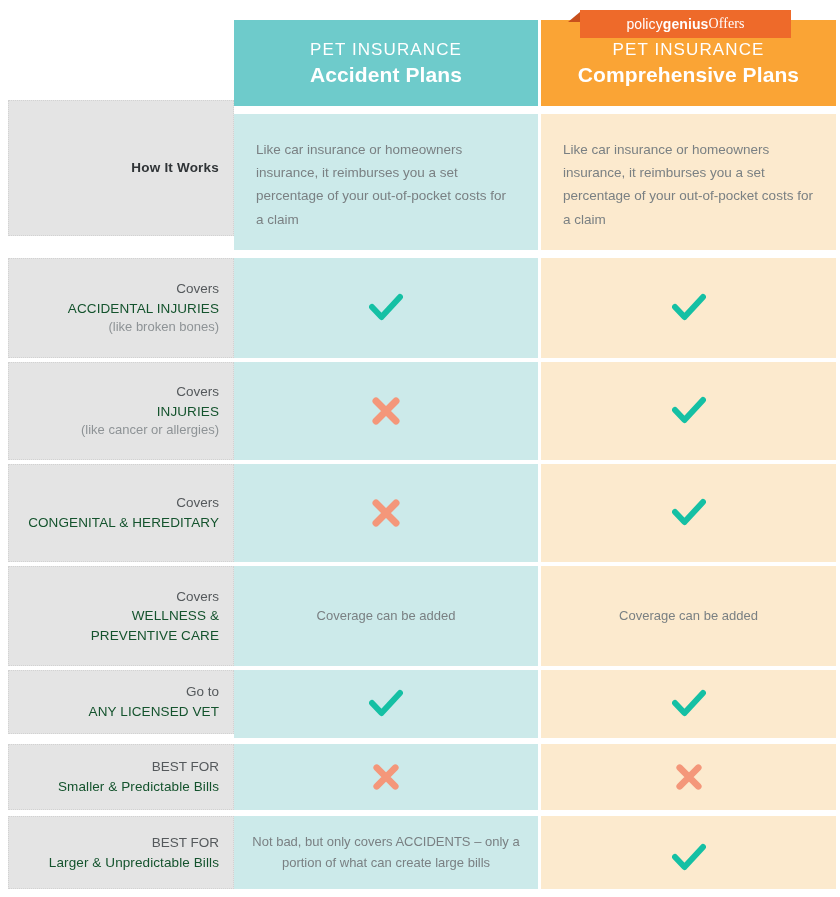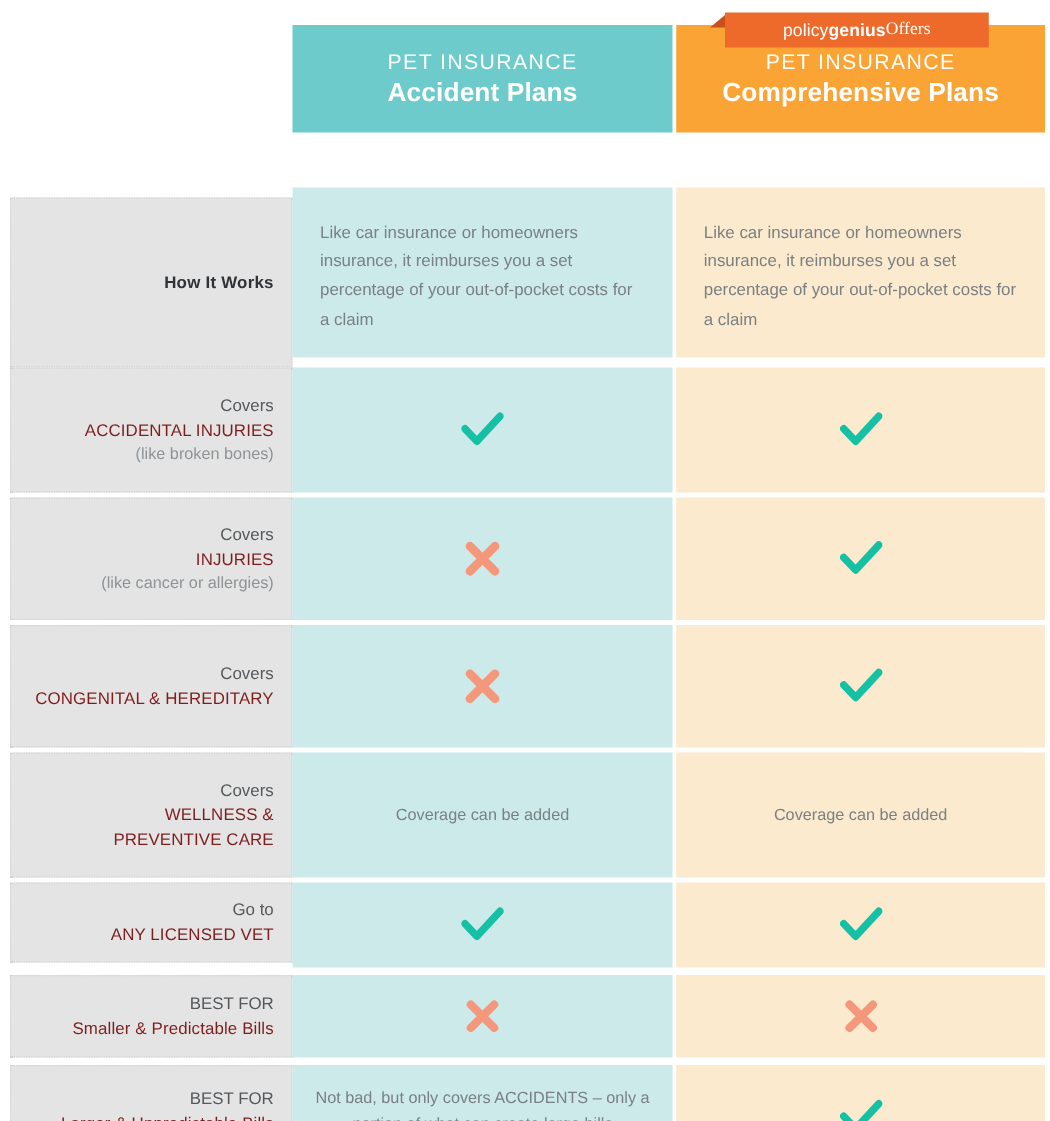--- a/index.html
+++ b/index.html
@@ -85,21 +85,20 @@
   }
 
   
   .cell {
     position: absolute;
     box-sizing: border-box;
     display: flex;
     align-items: center;
     justify-content: center;
     text-align: center;
-    margin-top: 36px;
   }
   .cell-label {
     background: #e4e4e4;
     border: 1px dotted #d2d2d2;
     justify-content: flex-end;
     align-items: center;
     text-align: right;
     padding-right: 14px;
   }
   .cell-teal  { background: #cceaea; }
@@ -111,21 +110,21 @@
     align-items: flex-end;
     line-height: 1.45;
   }
   .lbl-top {
     font-size: 13.5px;
     color: #55595c;
     font-weight: 400;
   }
   .lbl-main {
     font-size: 13.5px;
-    color: #7f1d1d;
+    color: #14532d;
     font-weight: 400;
     letter-spacing: 0.1px;
   }
   .lbl-main-bold {
     font-size: 13.5px;
     color: #2f3336;
     font-weight: 700;
     letter-spacing: 0.2px;
   }
   .lbl-sub {
@@ -176,21 +175,21 @@
     <div class="hdr-title">Comprehensive Plans</div>
   </div>
 
   <div class="ribbon">
     <span class="ribbon-fold"></span>
     <span class="rb-light">policy</span>
       <span class="rb-bold">genius</span>
       <span class="rb-tail"> Offers</span>
   </div>
 
-  <div class="cell cell-label col-label" style="top:122px;height:136px;">
+  <div class="cell cell-label col-label" style="top:100px;height:136px;">
     <div class="lbl-stack">
       <div class="lbl-main-bold">How It Works</div>
     </div>
   </div>
   <div class="cell cell-teal col-teal cell-top-align" style="top:114px;height:136px;">
     <div class="body-text">Like car insurance or homeowners insurance, it reimburses you a set percentage of your out-of-pocket costs for a claim</div>
   </div>
   <div class="cell cell-cream col-cream cell-top-align" style="top:114px;height:136px;">
     <div class="body-text">Like car insurance or homeowners insurance, it reimburses you a set percentage of your out-of-pocket costs for a claim</div>
   </div>

